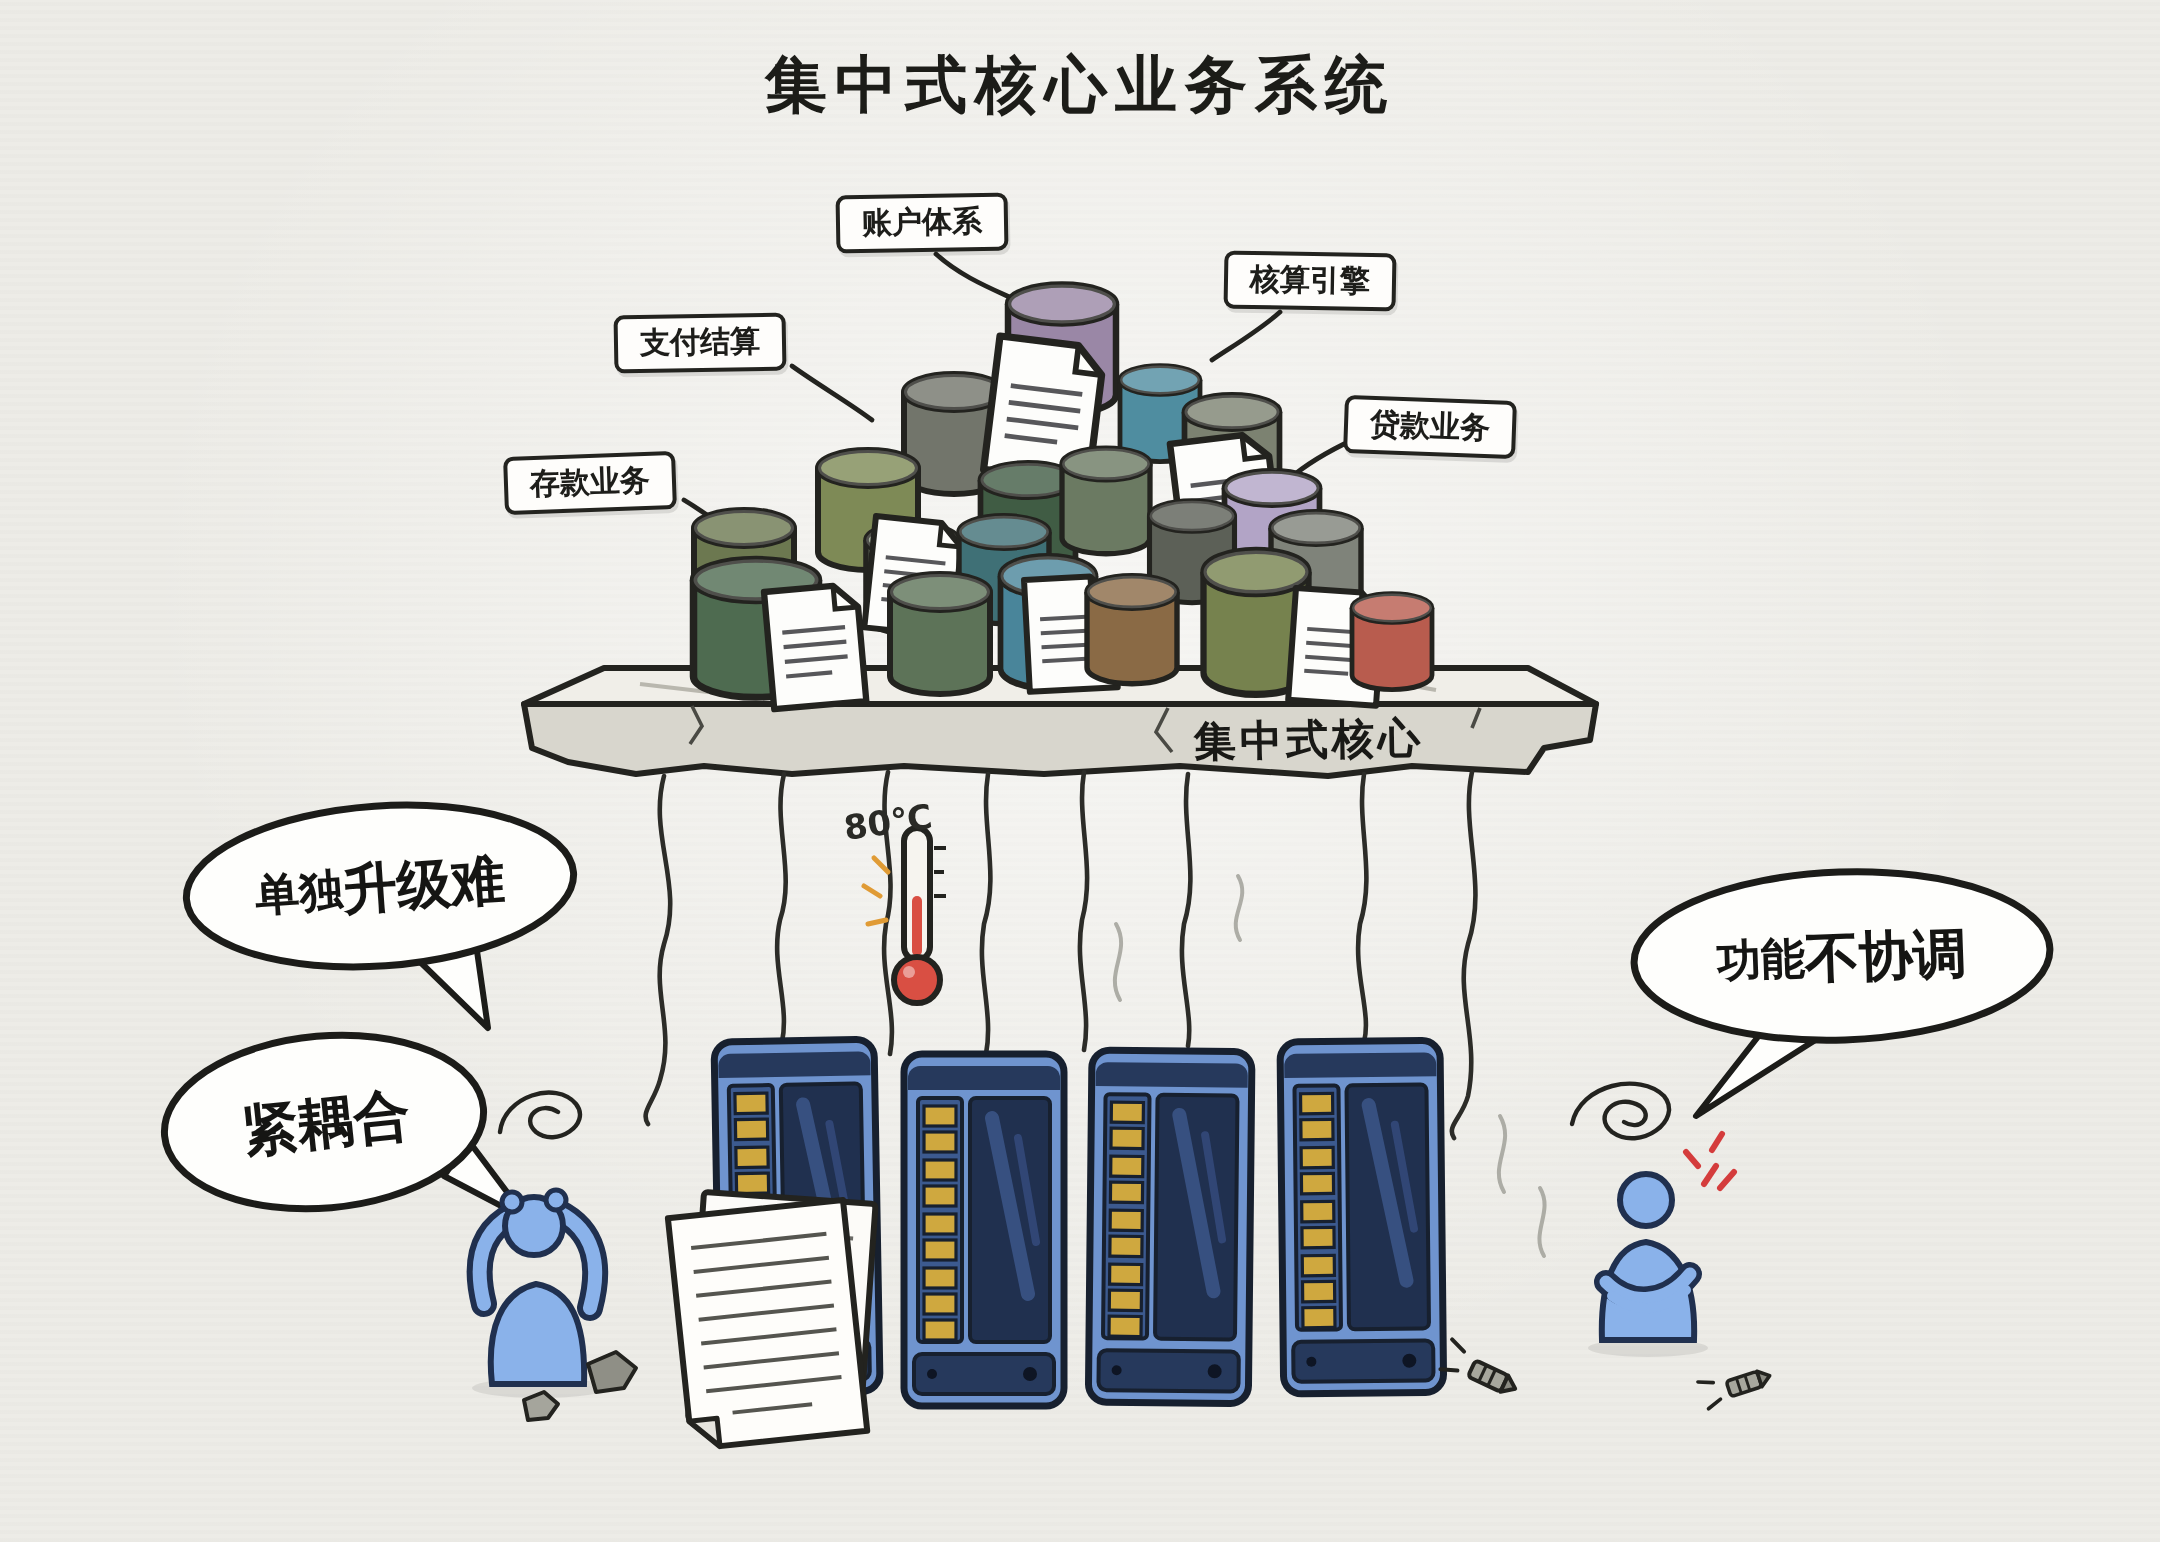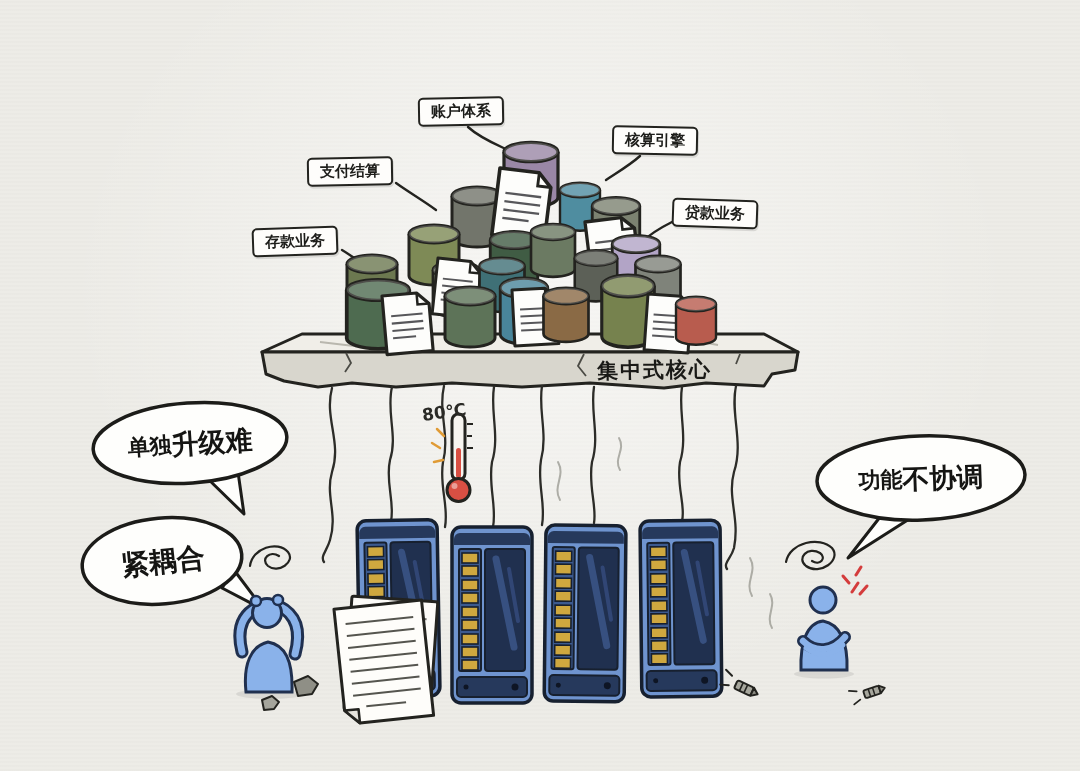--- a/index.html
+++ b/index.html
@@ -266,20 +266,21 @@
     </g>
     <g transform="translate(872,692) rotate(-18) scale(0.9)">
       <rect x="-9" y="-4.5" width="18" height="9" rx="2" fill="#a7a79d" stroke="#23231f" stroke-width="2"></rect>
       <line x1="-3" y1="-4.5" x2="-3" y2="4.5" stroke="#23231f" stroke-width="1.6"></line>
       <line x1="2" y1="-4.5" x2="2" y2="4.5" stroke="#23231f" stroke-width="1.6"></line>
       <path d="M9,-4.5 L15,0 L9,4.5 Z" fill="#8b8b82" stroke="#23231f" stroke-width="2" stroke-linejoin="round"></path>
       <path d="M-16,-6 l-8,-3 M-15,4 l-8,3" stroke="#23231f" stroke-width="2" stroke-linecap="round"></path>
     </g>
   </svg>
 
+  <h1 class="title">集中式核心业务系统</h1>
 
   <div class="tag" style="left:418px;top:97px;transform:rotate(-1deg);">
     <span>账户体系</span>
   </div>
   <div class="tag" style="left:612px;top:126px;transform:rotate(1deg);">
     <span>核算引擎</span>
   </div>
   <div class="tag" style="left:307px;top:157px;transform:rotate(-1deg);">
     <span>支付结算</span>
   </div>

